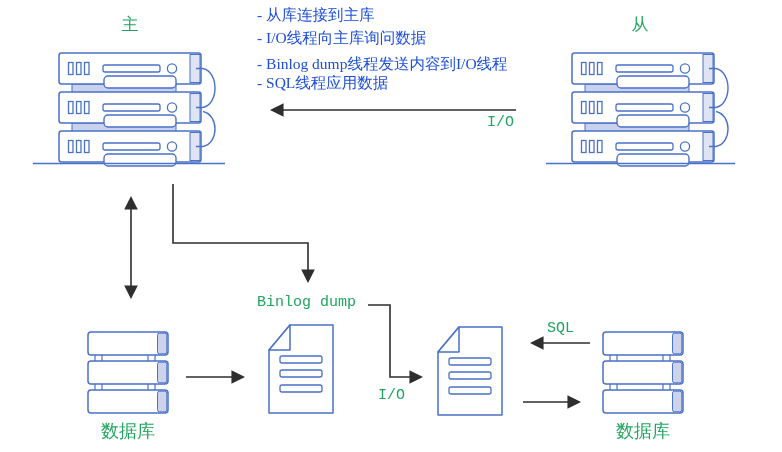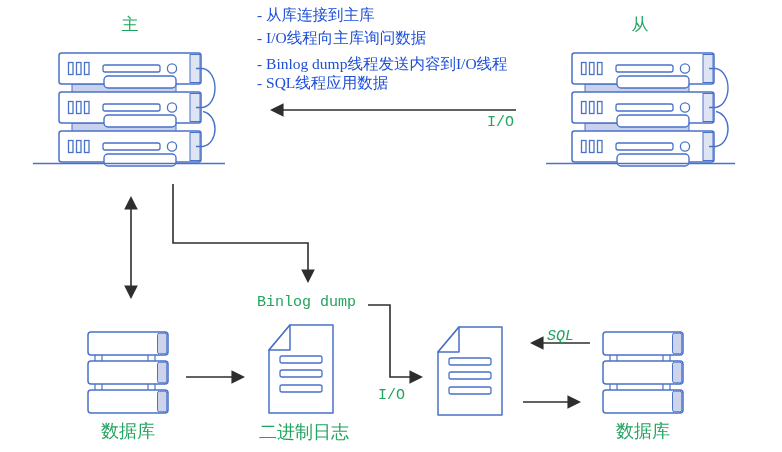--- a/index.html
+++ b/index.html
@@ -110,20 +110,19 @@
 
   <div class="label en green flow-label" style="left:487px;top:114px;">I/O</div>
 
   <div class="label en green flow-label" style="left:257px;top:294px;">Binlog dump</div>
 
   <div class="label green dml" style="left:178px;top:332px;">
   </div>
 
   <div class="label en green flow-label" style="left:378px;top:387px;">I/O</div>
 
-  <div class="label en green flow-label" style="left:547px;top:328px;font-style:italic;">SQL</div>
+  <div class="label en green flow-label" style="left:547px;top:320px;">SQL</div>
 
   <div class="label cn green node-label" style="left:88px;top:419px;width:80px;">数据库</div>
-  <div class="label cn green node-label" style="left:259px;top:420px;width:84px;">二进制日志</div>
   <div class="label cn green node-label" style="left:429px;top:420px;width:84px;margin-top:41px;">中继日志</div>
   <div class="label cn green node-label" style="left:603px;top:419px;width:80px;">数据库</div>
 
 </div>
 
 </body></html>

